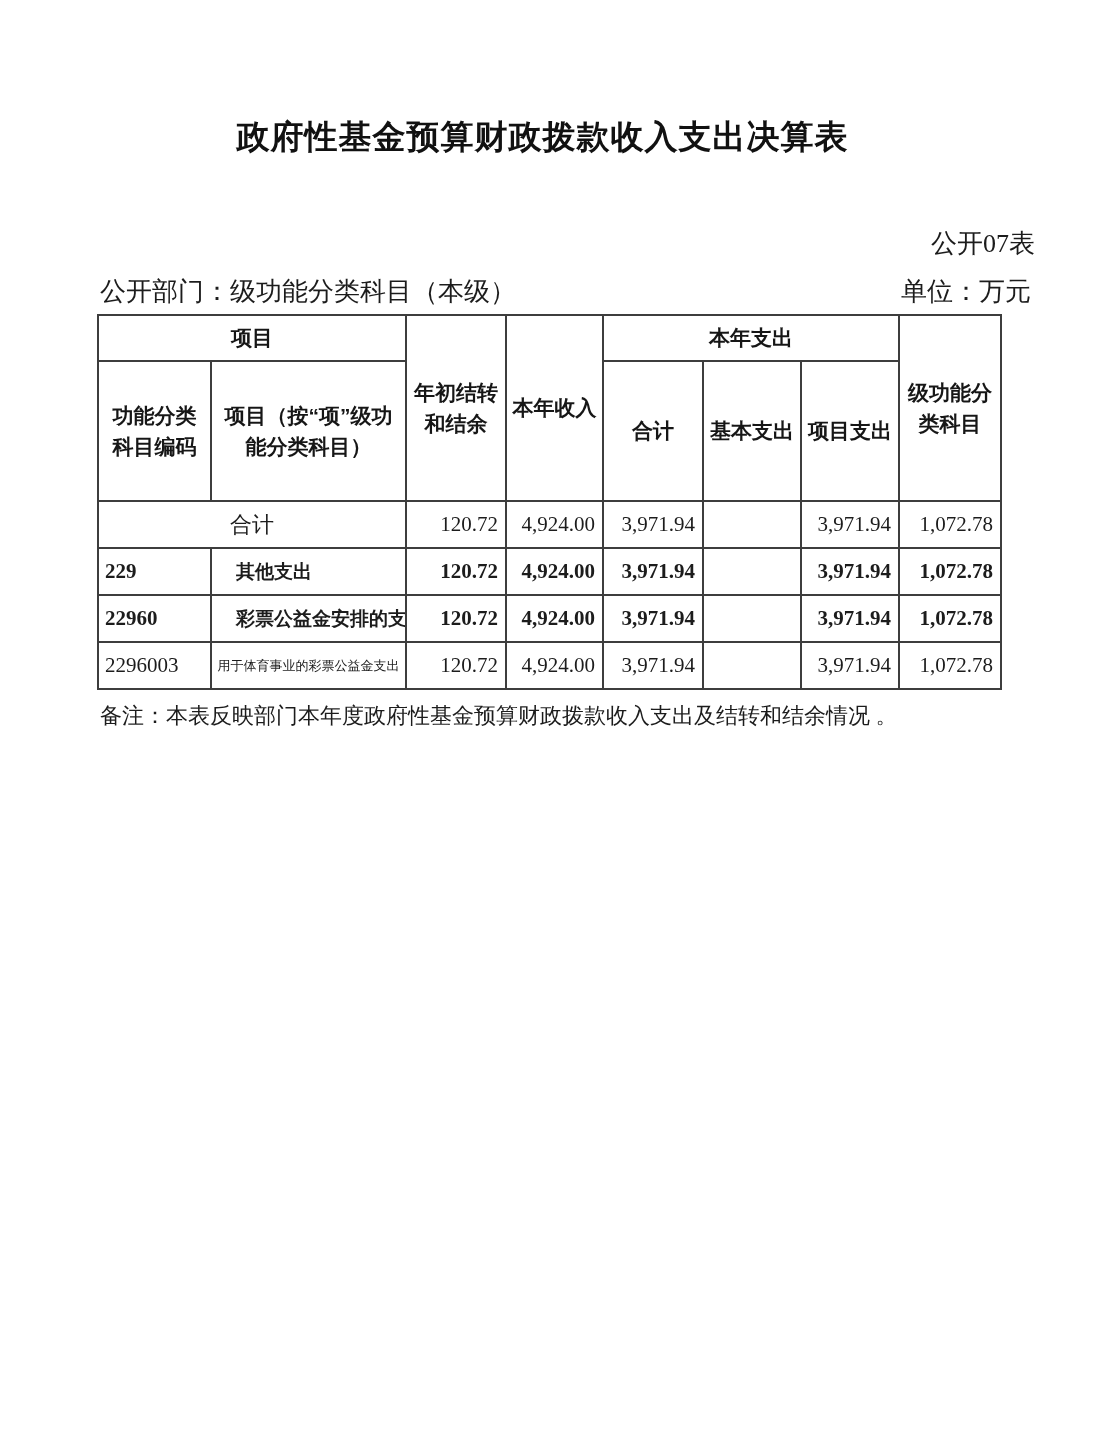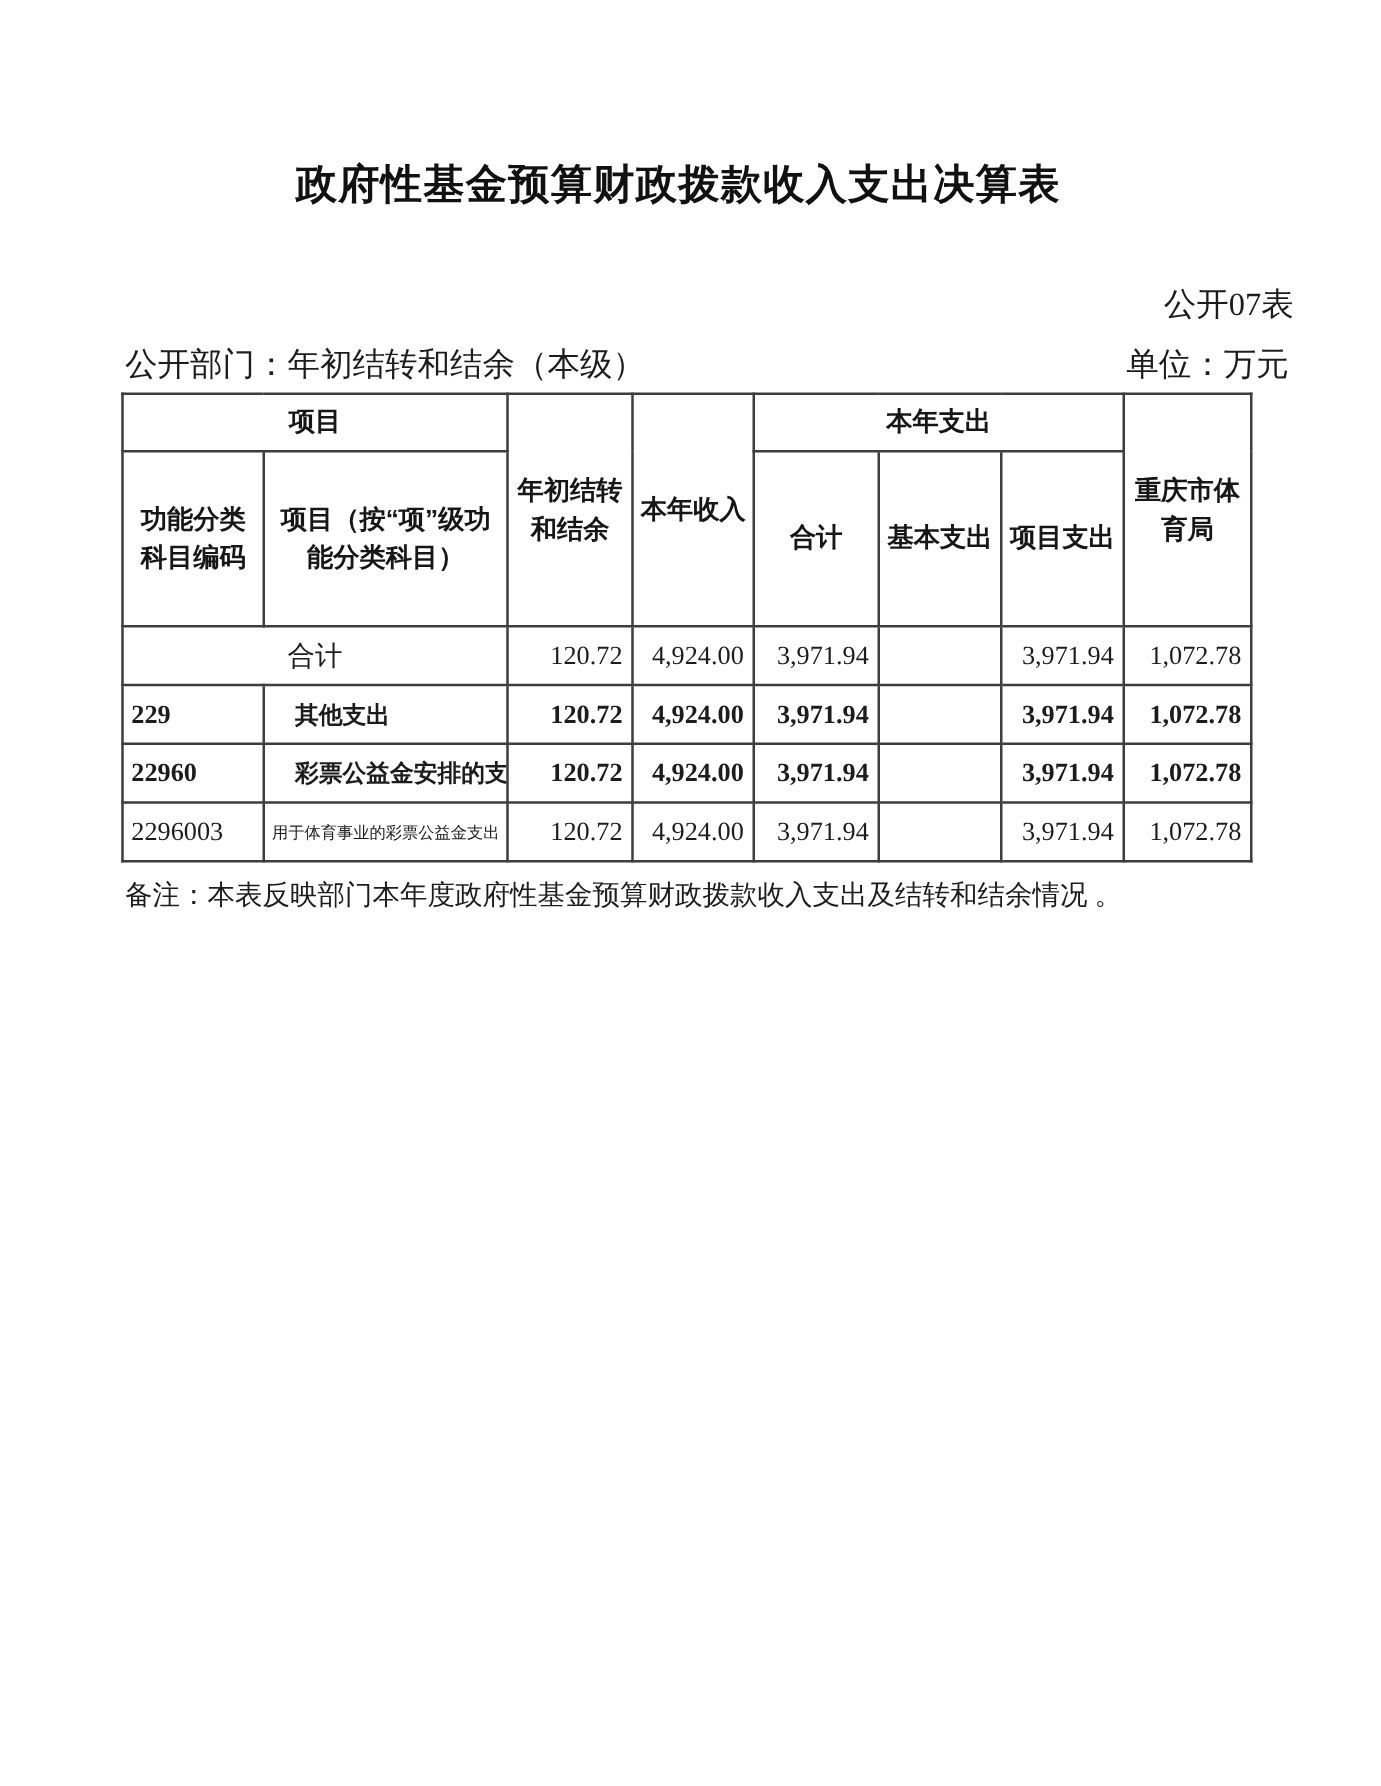--- a/index.html
+++ b/index.html
@@ -7,21 +7,21 @@
     width: 1105px; height: 1429px;
     background: #ffffff;
     position: relative;
     font-family: "Liberation Serif", serif;
     color: #1c1c1c;
   }
   .page { position: absolute; inset: 0; }
 
   .title {
     position: absolute;
-    top: 125px; left: 0; width: 1085px;
+    top: 115px; left: 0; width: 1085px;
     margin: 0;
     text-align: center;
     font-family: "Liberation Sans", sans-serif;
     font-weight: 700;
     font-size: 33px;
     letter-spacing: 1px;
     color: #111;
   }
 
   .form-no {
@@ -123,41 +123,41 @@
 </style>
 </head>
 <body>
 
 <div class="page">
 
   <h1 class="title">政府性基金预算财政拨款收入支出决算表</h1>
 
   <div class="form-no">公开07表</div>
 
-  <div class="dept">公开部门：年初结转和结余（本级）</div>
+  <div class="dept">公开部门：级功能分类科目（本级）</div>
   <div class="unit">单位：万元</div>
 
   <table class="budget">
     <colgroup>
       <col style="width:113px">
       <col style="width:195px">
       <col style="width:100px">
       <col style="width:97px">
       <col style="width:100px">
       <col style="width:98px">
       <col style="width:98px">
       <col style="width:102px">
     </colgroup>
     <thead>
       <tr class="h1">
         <th colspan="2">项目</th>
         <th rowspan="2">年初结转和结余</th>
         <th rowspan="2">本年收入</th>
         <th colspan="3">本年支出</th>
-        <th rowspan="2">重庆市体育局</th>
+        <th rowspan="2">级功能分类科目</th>
       </tr>
       <tr class="h2">
         <th>功能分类科目编码</th>
         <th>项目（按“项”级功能分类科目）</th>
         <th>合计</th>
         <th>基本支出</th>
         <th>项目支出</th>
       </tr>
     </thead>
     <tbody>

